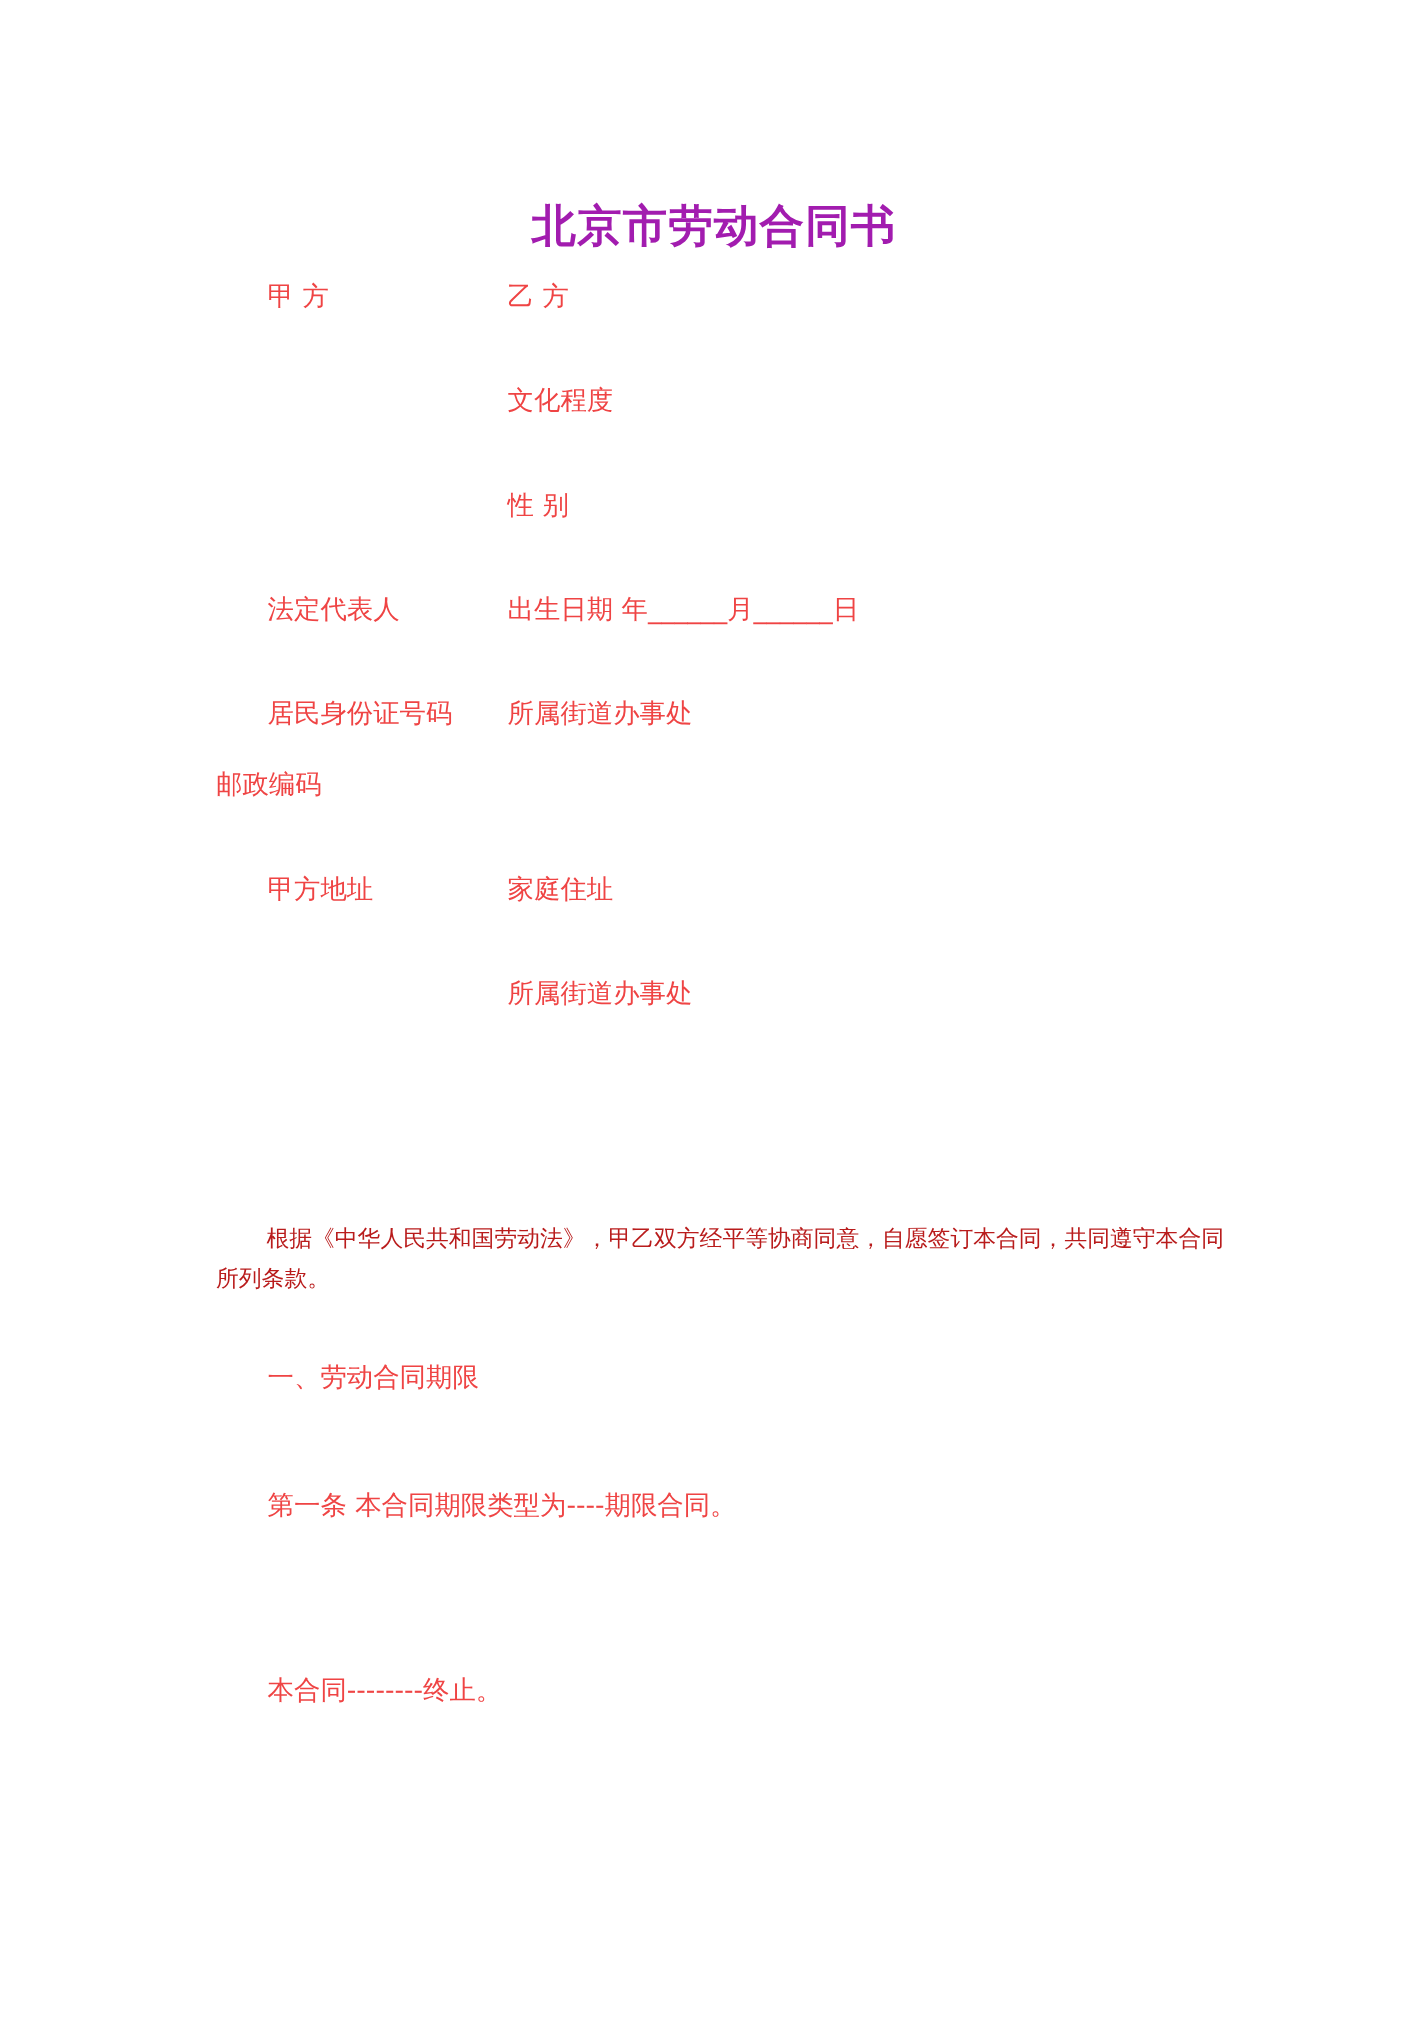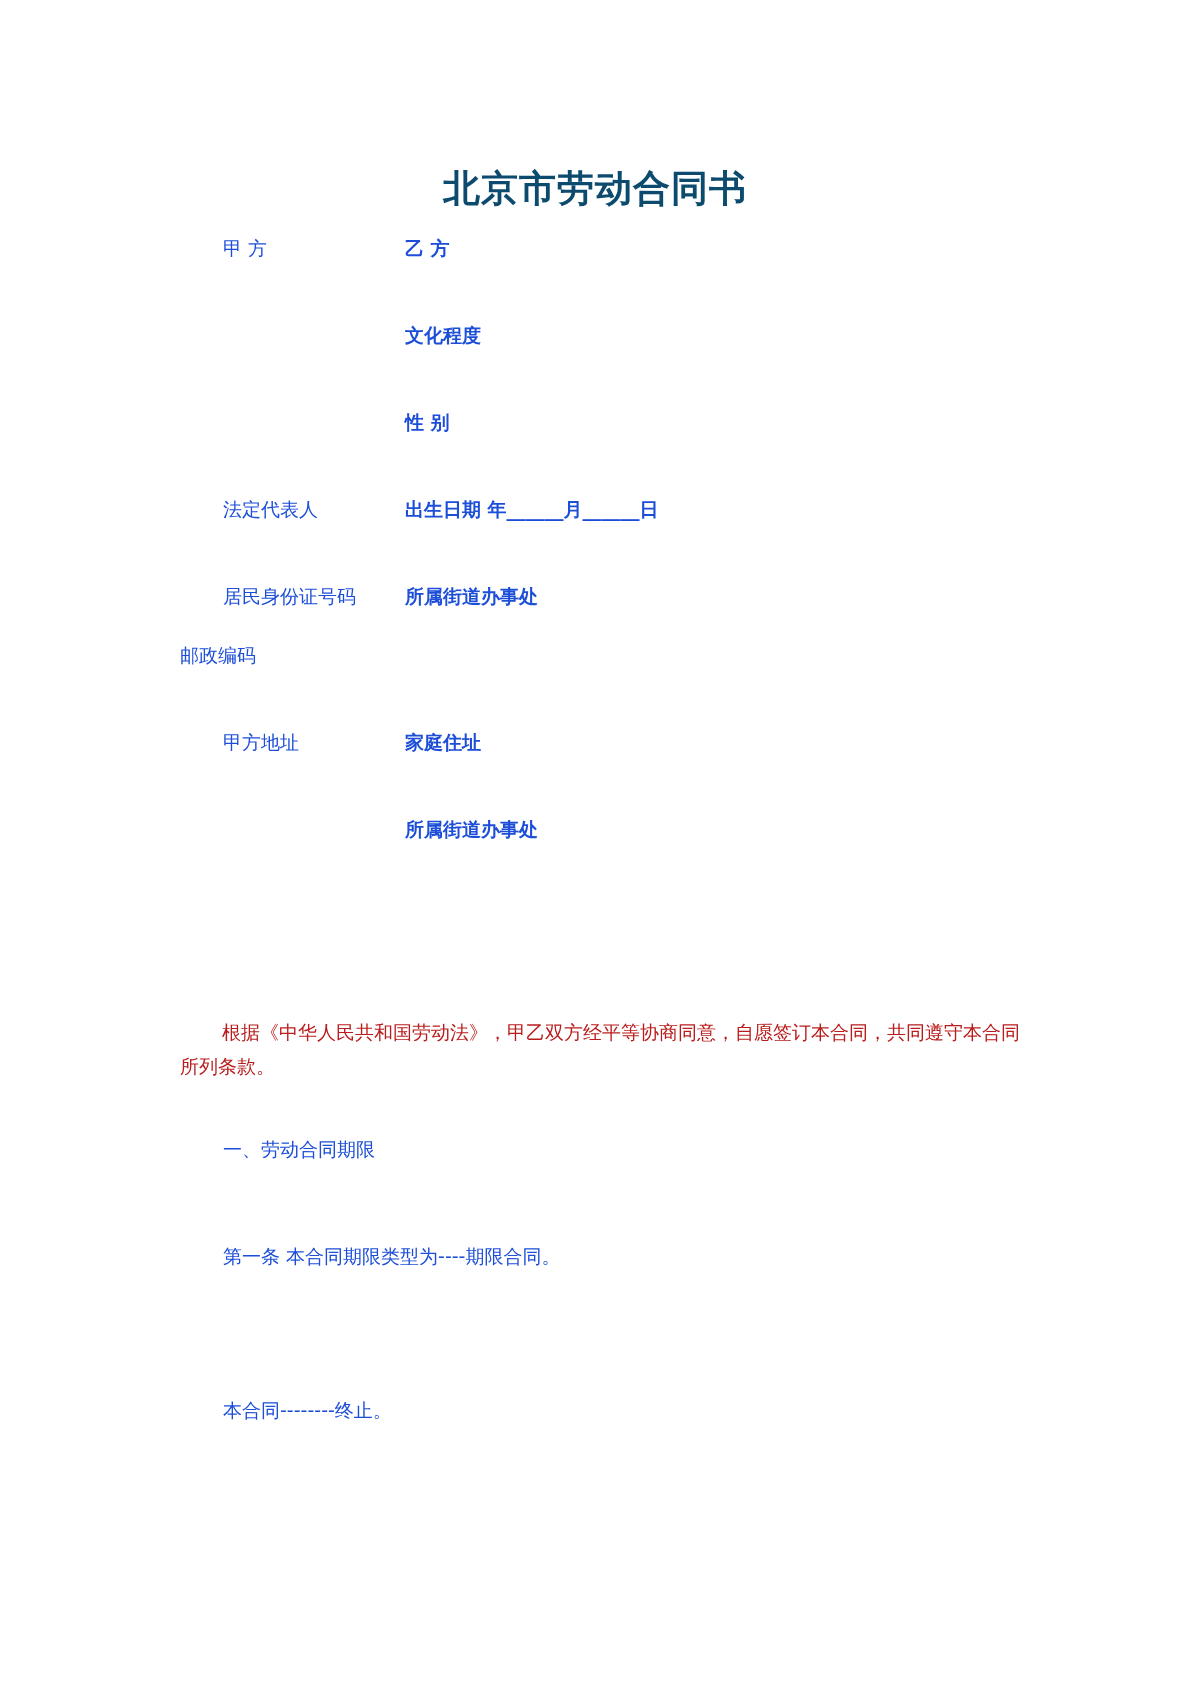--- a/index.html
+++ b/index.html
@@ -24,33 +24,33 @@
     }
     .title {
       position: absolute;
       left: 0;
       width: 1190px;
       top: 164px;
       text-align: center;
       font-size: 37px;
       font-weight: bold;
       letter-spacing: 1px;
-      color: #0c4a6e;
+      color: #a21caf;
       font-family: "DejaVu Sans", "Liberation Sans", sans-serif;
     }
     .t {
       position: absolute;
-      font-size: 19px;
+      font-size: 22px;
       line-height: 24px;
       white-space: nowrap;
-      color: #1d4ed8;
+      color: #ef4444;
       font-family: "DejaVu Sans", "Liberation Sans", sans-serif;
     }
     .col-a { left: 223px; }
-    .col-b { left: 405px; font-weight: bold; }
+    .col-b { left: 423px; }
     .col-m { left: 180px; }
     .para {
       position: absolute;
       left: 180px;
       width: 840px;
       font-size: 19px;
       line-height: 34px;
       text-indent: 42px;
       color: #b91c1c;
       font-family: "DejaVu Sans", "Liberation Sans", sans-serif;

